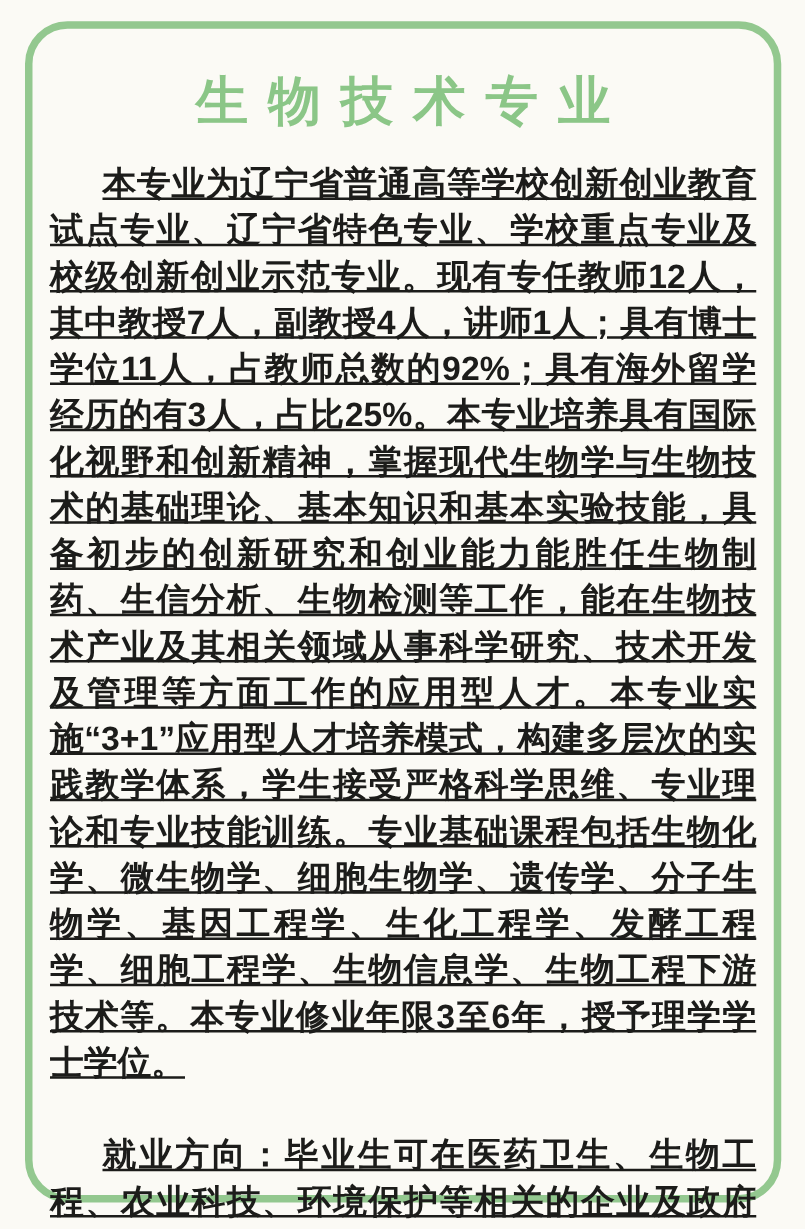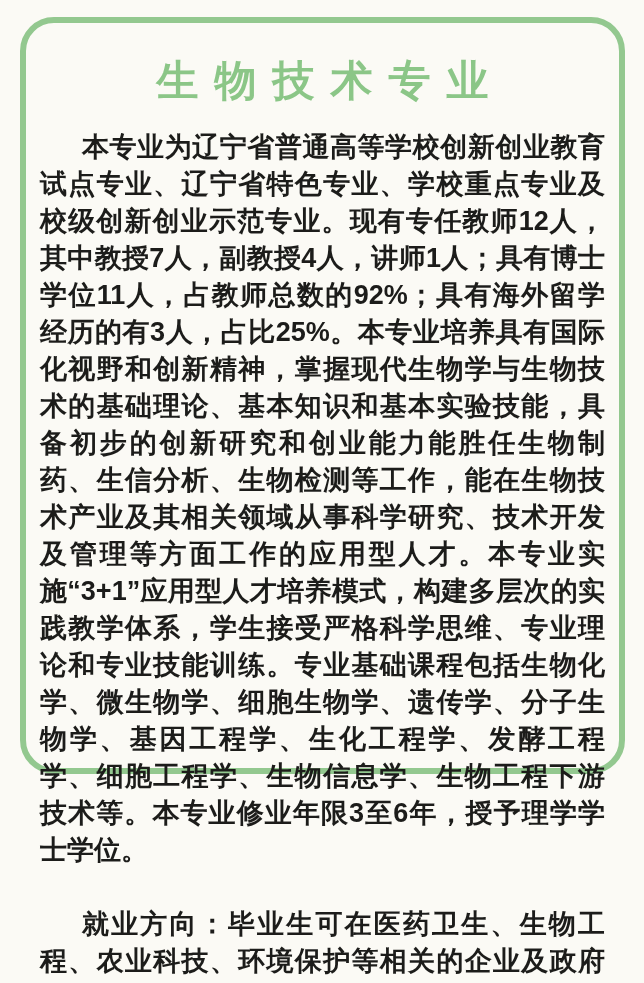--- a/index.html
+++ b/index.html
@@ -12,21 +12,21 @@
     background: #FBFAF5;
     font-family: "Liberation Sans", "DejaVu Sans", sans-serif;
     position: relative;
     overflow: hidden;
   }
   .frame {
     position: absolute;
     left: 20px;
     top: 17px;
     width: 605px;
-    height: 757px;
+    height: 945px;
     box-sizing: border-box;
     border: 6px solid #93C88F;
     border-radius: 34px;
     background: #FBFAF5;
   }
   .title {
     margin: 36px 0 0 0;
     text-align: center;
     font-size: 42px;
     line-height: 44px;
@@ -41,20 +41,21 @@
     padding: 0 14px;
     color: #1C1C1A;
     font-size: 27px;
     line-height: 37px;
     font-weight: bold;
     text-align: justify;
   }
   .para {
     margin: 0;
     text-indent: 42px;
+    text-decoration: underline;
   }
   .para + .para {
     margin-top: 37px;
   }
 </style>
 </head>
 <body>
 
 <div class="frame">
   <h1 class="title">生物技术专业</h1>

